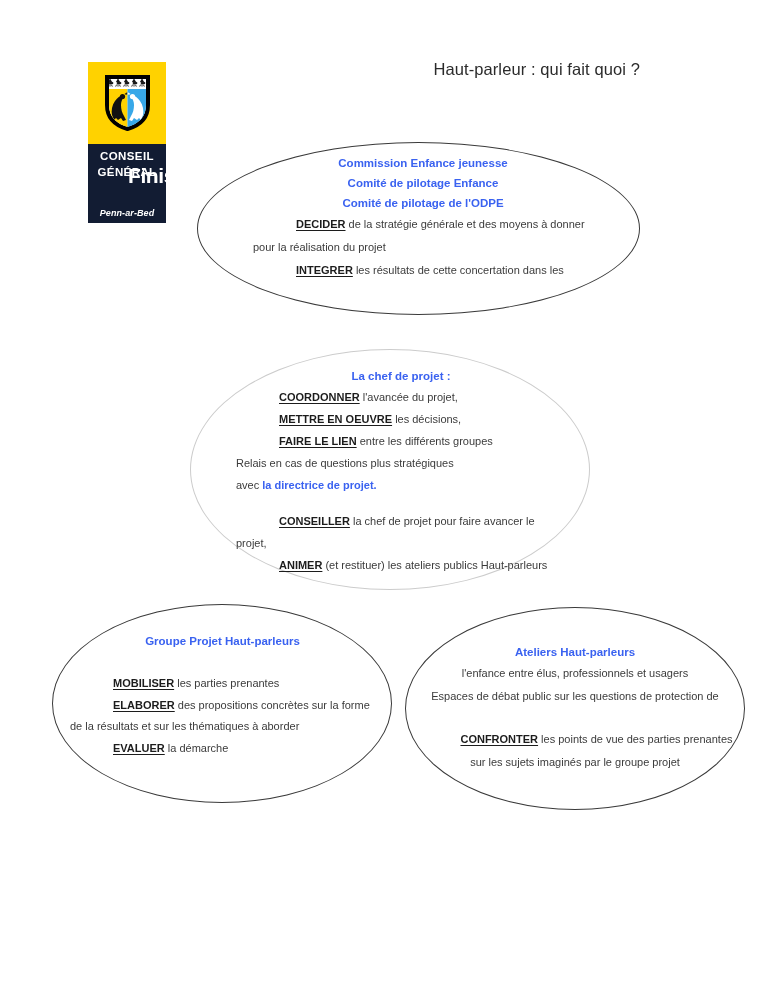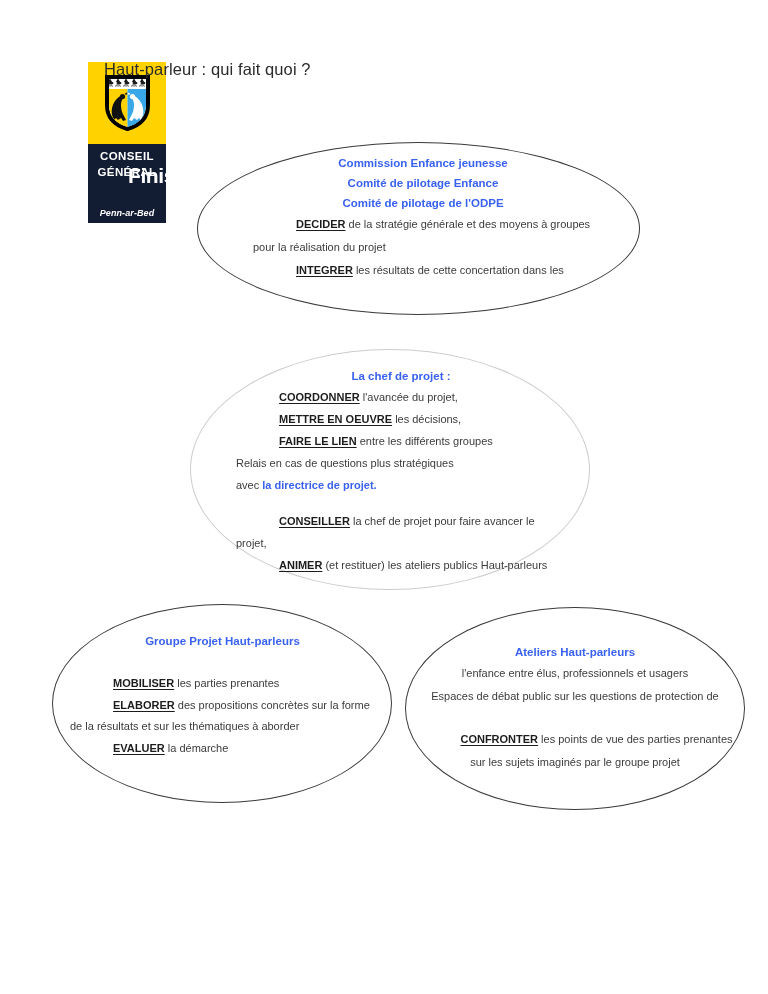--- a/index.html
+++ b/index.html
@@ -60,21 +60,21 @@
   .lt2 { top: 104px; font-size: 11.5px; font-weight: bold; }
   .lt3 { top: 102px; font-size: 21px;   font-weight: bold; letter-spacing: -0.4px; padding-left: 40px; }
   .lt4 { top: 146px; font-size: 9px;    font-style: italic; font-weight: bold; letter-spacing: .1px;}
 
   
   .title {
     position: absolute;
     left: 0;
     top: 60px;
     width: 640px;
-    text-align: left;
+    text-align: right;
     padding-left: 104px;
     box-sizing: border-box;
     font-size: 16.5px;
     color: #2b2b2b;
     letter-spacing: .1px;
   }
 
   
   .ellipse {
     position: absolute;
@@ -184,21 +184,21 @@
     <div class="logo-txt lt4">Penn-ar-Bed</div>
   </div>
 
   <div class="title">Haut-parleur : qui fait quoi ?</div>
 
   <div class="ellipse" id="ell1"></div>
   <div class="ell-text" id="ell1-text">
     <div class="hdr blue">Commission Enfance jeunesse</div>
     <div class="hdr blue">Comité de pilotage Enfance</div>
     <div class="hdr blue">Comité de pilotage de l'ODPE</div>
-    <div class="ln"><span class="kw">DECIDER</span><span> de la stratégie générale et des moyens à groupes</span></div>
+    <div class="ln"><span class="kw">DECIDER</span><span> de la stratégie générale et des moyens à donner</span></div>
     <div class="ln"><span>pour la réalisation du projet</span></div>
     <div class="ln"><span class="kw">INTEGRER</span><span> les résultats de cette concertation dans les</span></div>
   </div>
 
   <div class="ellipse light" id="ell2"></div>
   <div class="ell-text" id="ell2-text">
     <div class="hdr blue">La chef de projet :</div>
     <div class="ln"><span class="kw">COORDONNER</span><span> l'avancée du projet,</span></div>
     <div class="ln"><span class="kw">METTRE EN OEUVRE</span><span> les décisions,</span></div>
     <div class="ln"><span class="kw">FAIRE LE LIEN</span><span> entre les différents groupes</span></div>

